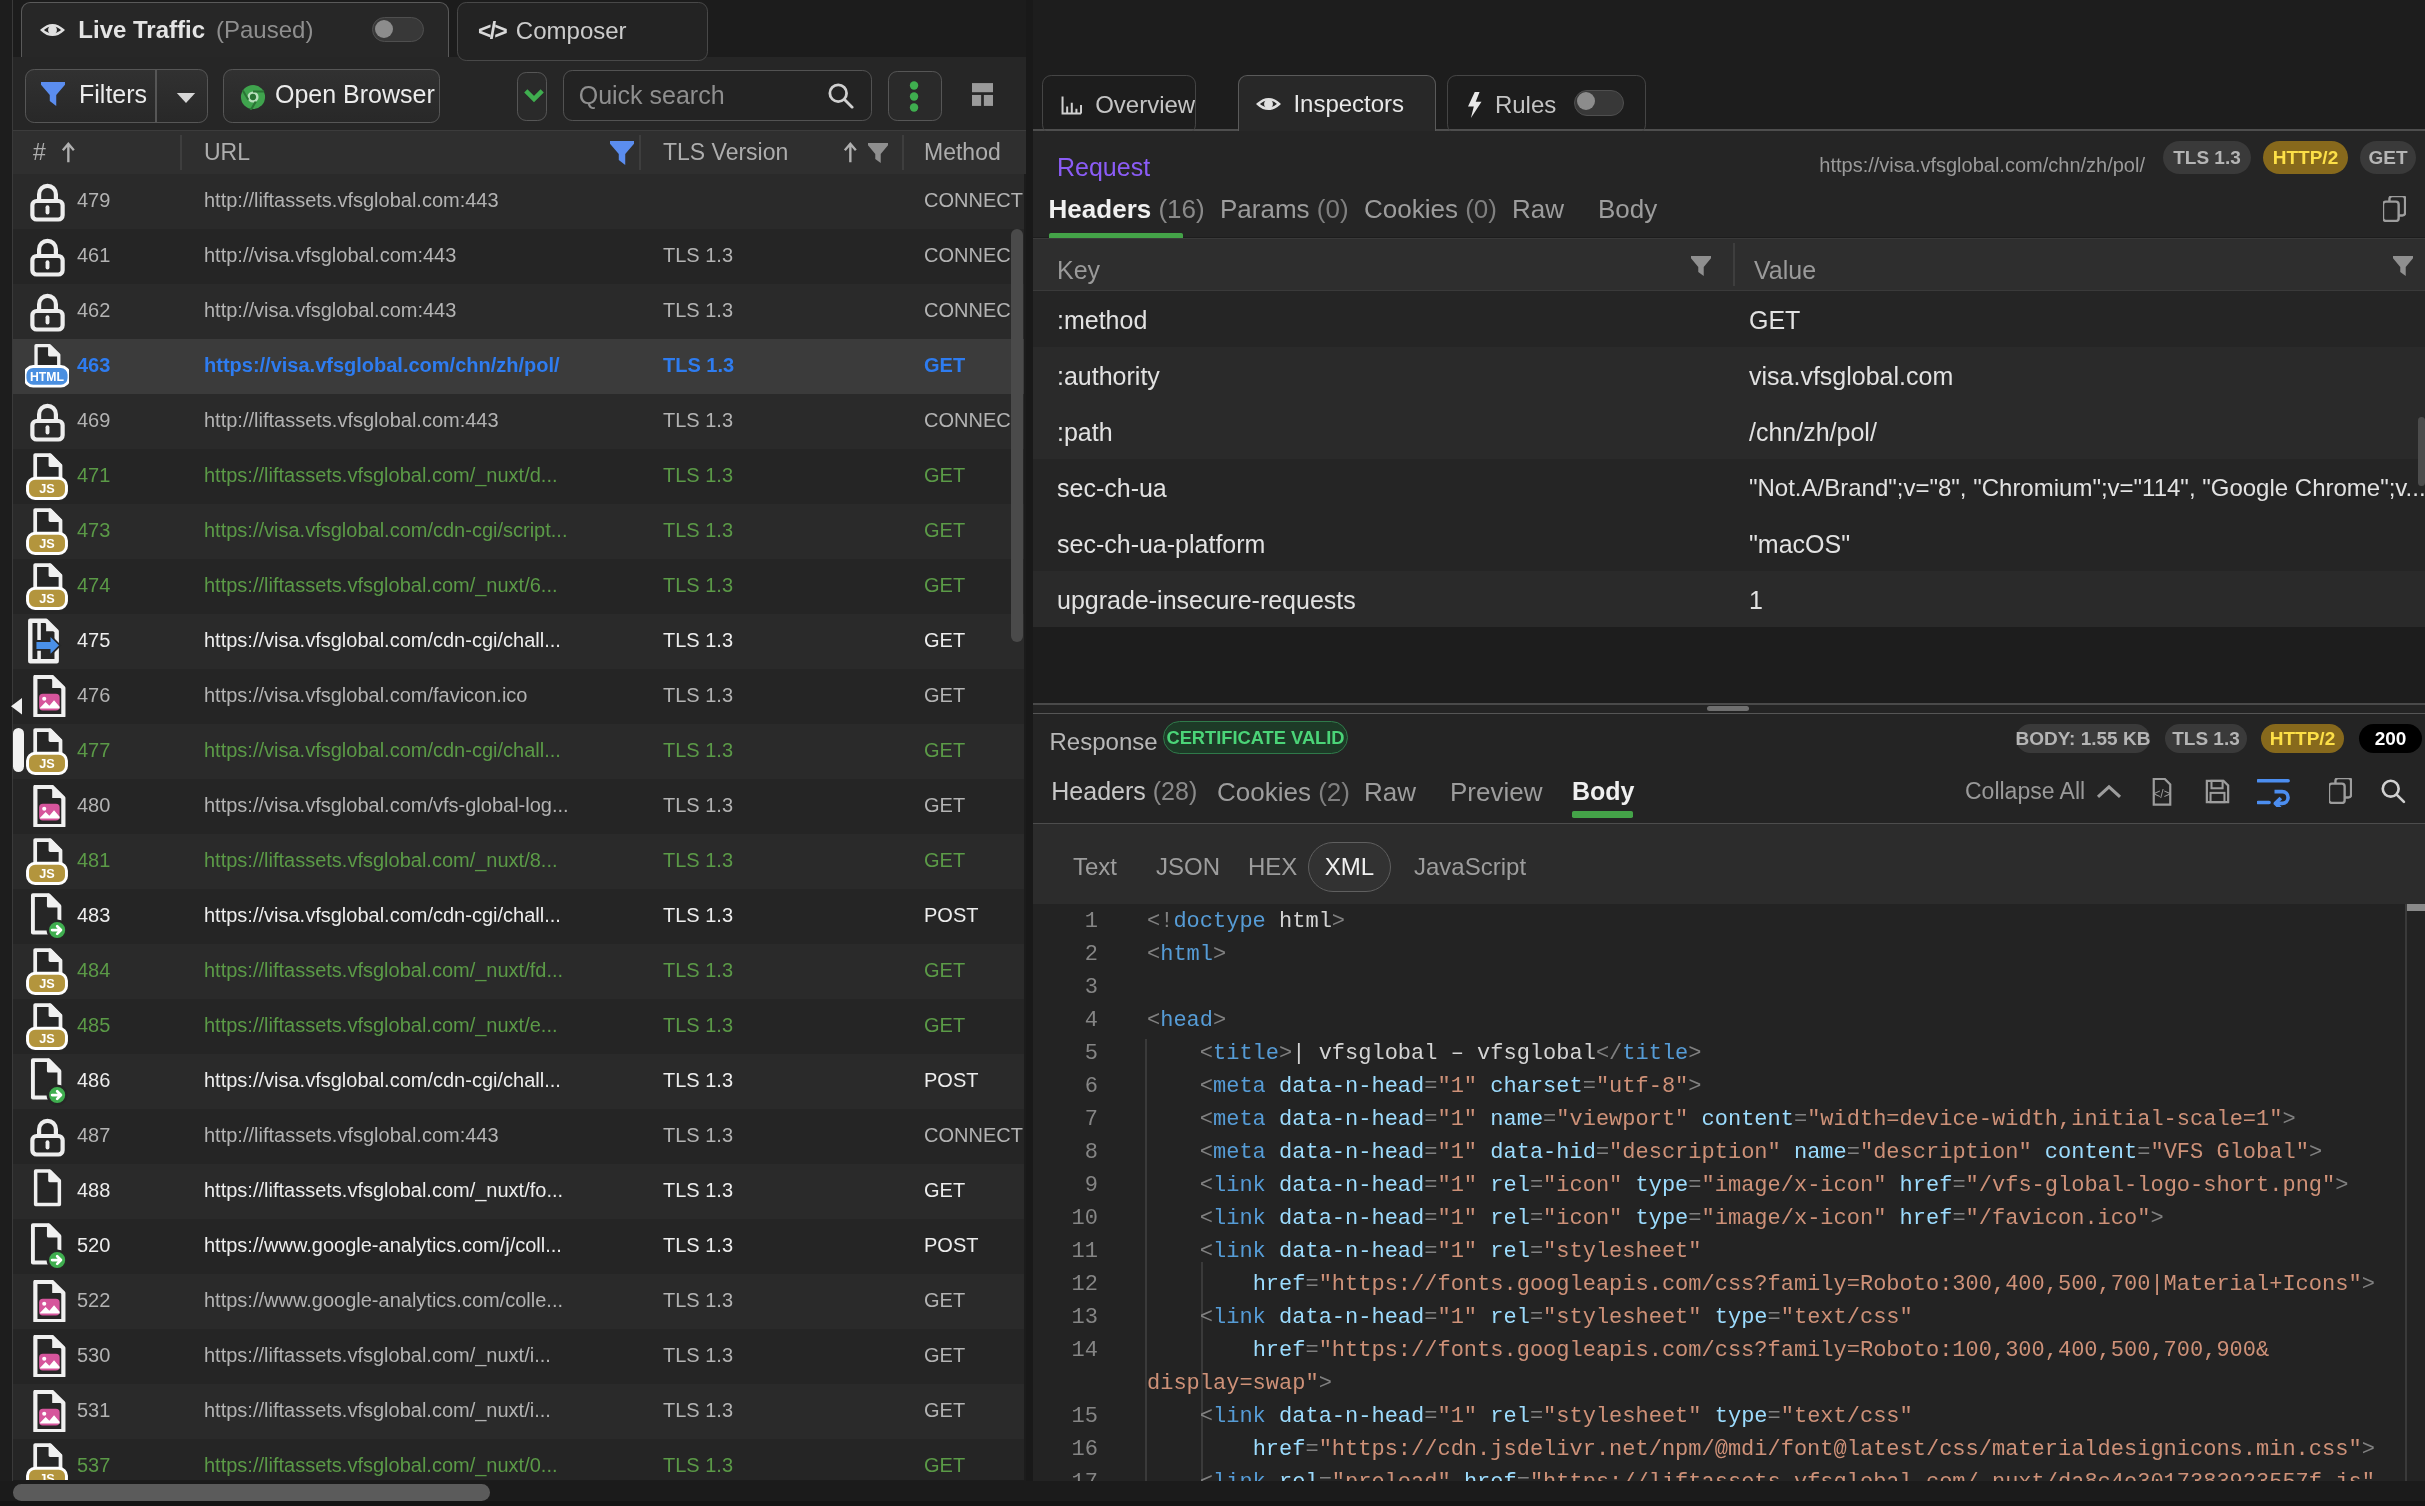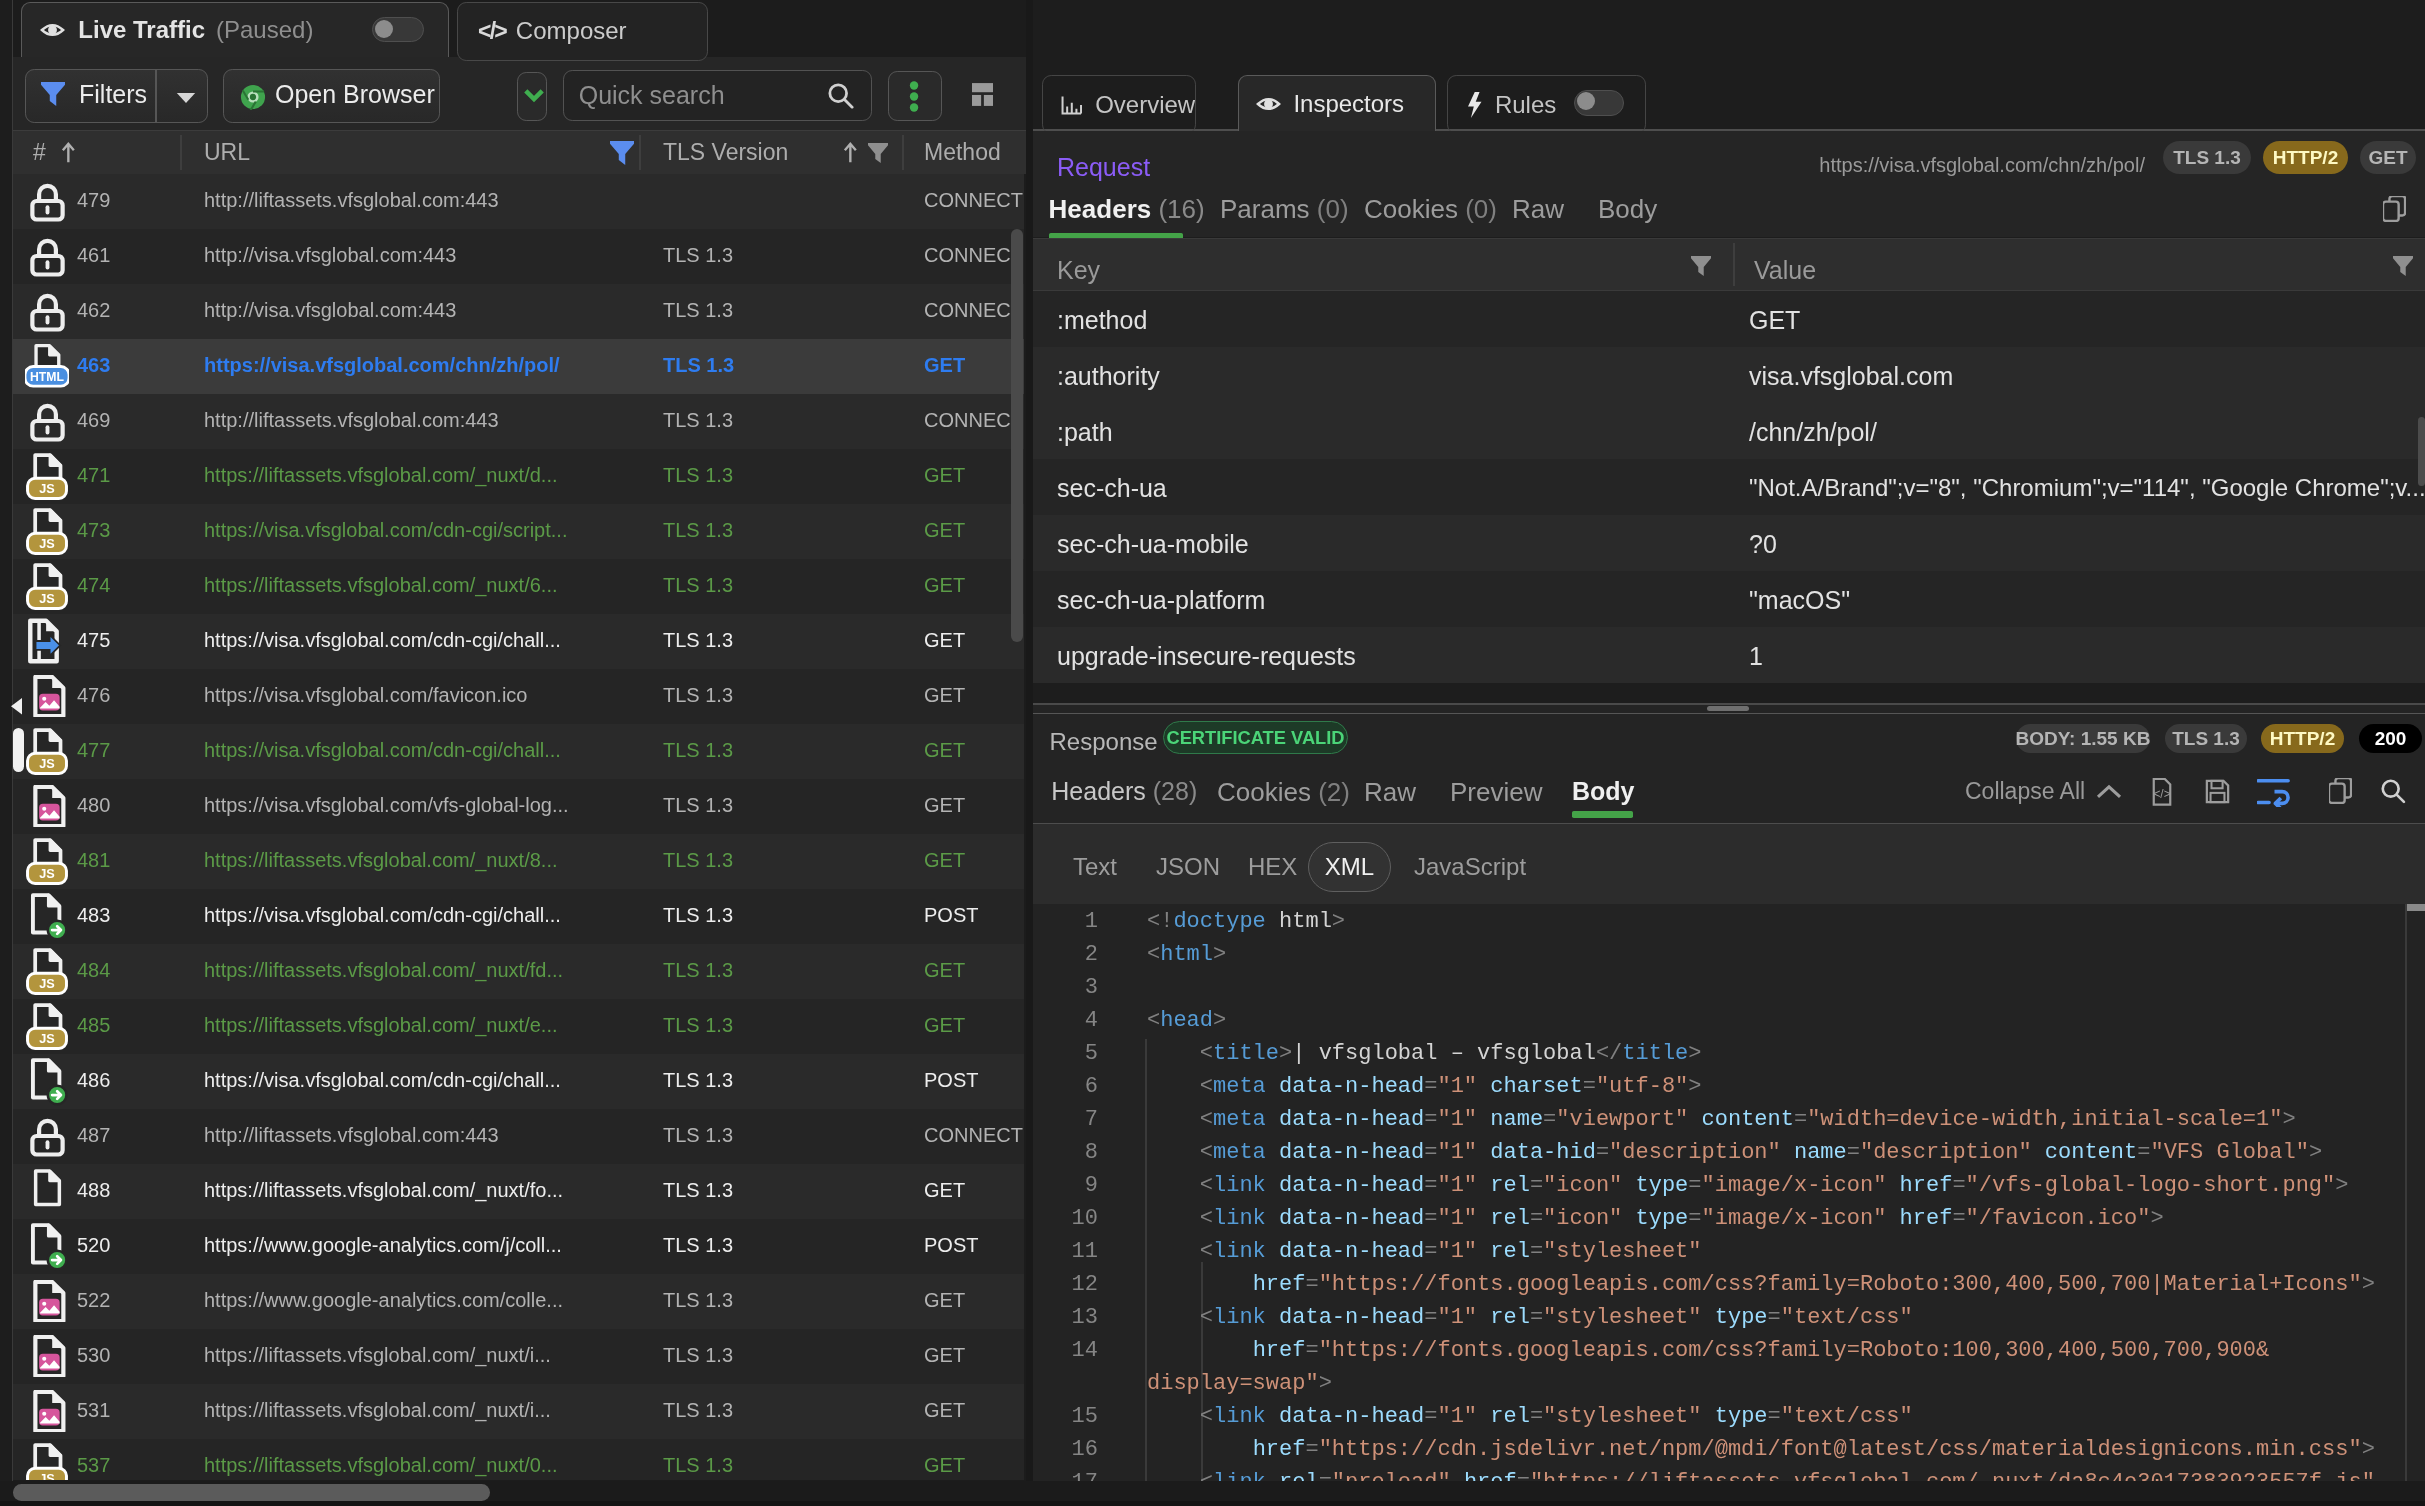--- a/index.html
+++ b/index.html
@@ -49,21 +49,21 @@
 #rpanel { left:1033px; top:0; width:1393px; height:1506px; background:#1d1d1d; }
 .rtab { position:absolute; display:flex; align-items:center; font-size:24px; color:#c4c4c4; }
 #req-zone { position:absolute; left:0; top:131px; width:1393px; height:106px; background:#252525; }
 #kvhead { position:absolute; left:0; top:238px; width:1393px; height:53px; background:#2e2e2e;
   border-top:0.9px solid #3a3a3a; border-bottom:0.9px solid #3a3a3a; color:#9a9a9a; font-size:25px; }
 .kvrow { position:relative; width:100%; height:56px; font-size:25px; color:#e2e2e2; }
 .kvrow .k { position:absolute; left:24px; top:14.7px; }
 .kvrow .v { position:absolute; left:716px; top:14.7px; white-space:nowrap; }
 .pill { position:absolute; border-radius:18.3px; font-weight:bold; font-size:19px; white-space:nowrap;
   display:flex; align-items:center; justify-content:center; color:#b5b5b5; background:#3a3a3a; }
-.pill-gold { background:#87691c; color:#fef9c3; }
+.pill-gold { background:#87691c; color:#fde047; }
 .pill-green { background:#000000; color:#fff; }
 .tabtxt { font-size:26px; color:#9d9d9d; }
 .grn-underline { position:absolute; height:7.3px; background:#44a348; border-radius:1.8px; }
 
 
 #code { position:absolute; left:0; top:904px; width:1393px; height:577px; background:#232323; overflow:hidden; }
 #code pre { font-family:"Liberation Mono", monospace; font-size:22px; line-height:33px;
   color:#d4d4d4; position:absolute; left:114px; top:0.9px; }
 #gutter { position:absolute; left:0; top:0.9px; width:65px; text-align:right; white-space:pre;
   font-family:"Liberation Mono", monospace; font-size:22px; line-height:33px; color:#858585; }
@@ -566,24 +566,20 @@
           <span class="k">:authority</span>
           <span class="v">visa.vfsglobal.com</span>
         </div>
       <div class="kvrow bgA">
           <span class="k">:path</span>
           <span class="v">/chn/zh/pol/</span>
         </div>
       <div class="kvrow bgB">
           <span class="k">sec-ch-ua</span>
           <span class="v" style="font-size:24px">"Not.A/Brand";v="8", "Chromium";v="114", "Google Chrome";v...</span>
-        </div>
-      <div class="kvrow bgA">
-          <span class="k">sec-ch-ua-mobile</span>
-          <span class="v">?0</span>
         </div>
       <div class="kvrow bgB">
           <span class="k">sec-ch-ua-platform</span>
           <span class="v">"macOS"</span>
         </div>
       <div class="kvrow bgA">
           <span class="k">upgrade-insecure-requests</span>
           <span class="v">1</span>
         </div>
     </div>

